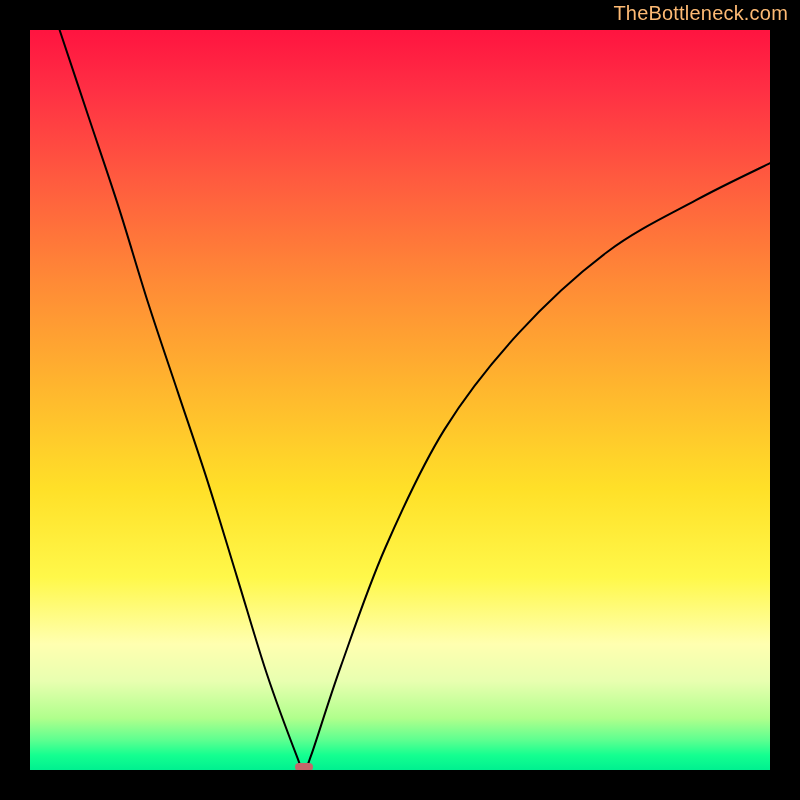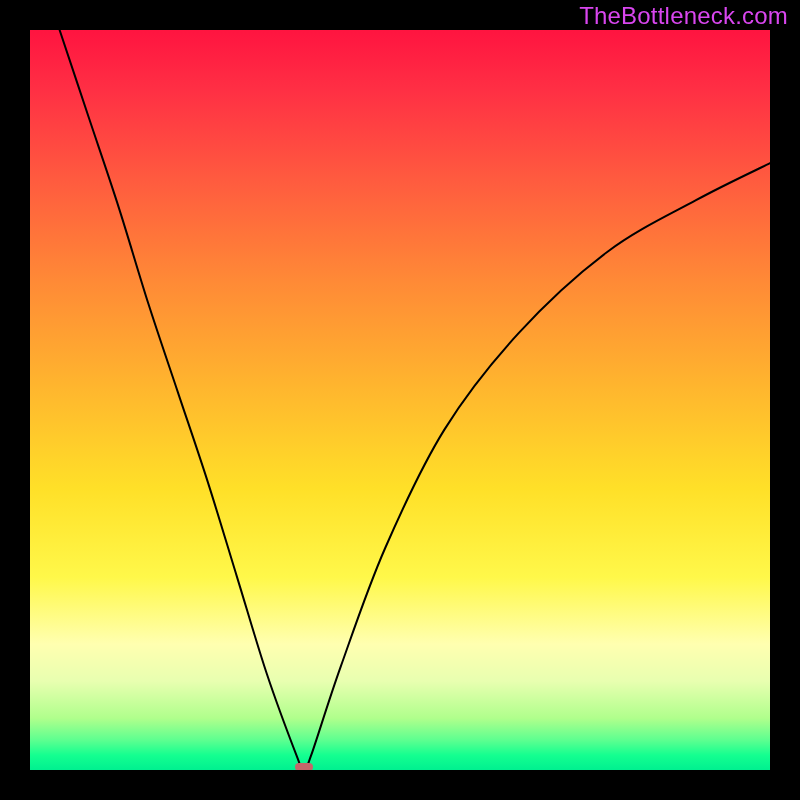--- a/index.html
+++ b/index.html
@@ -14,22 +14,22 @@
   .frame {
     position: relative;
     width: 800px;
     height: 800px;
     background: #000;
   }
   .watermark {
     position: absolute;
     top: 2px;
     right: 12px;
-    color: #d946ef;
-    font-size: 24px;
+    color: #fdba74;
+    font-size: 20px;
     font-weight: 500;
     letter-spacing: 0.2px;
     z-index: 10;
   }
   .plot-area {
     position: absolute;
     left: 30px;
     top: 30px;
     width: 740px;
     height: 740px;

